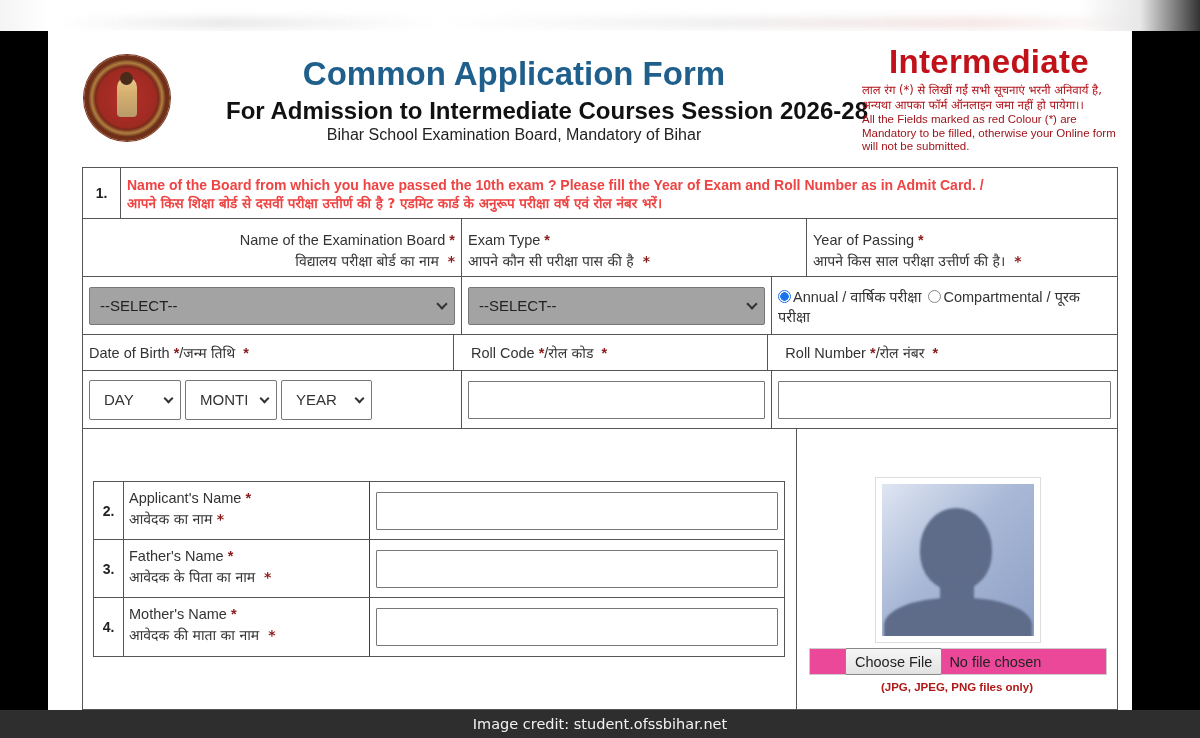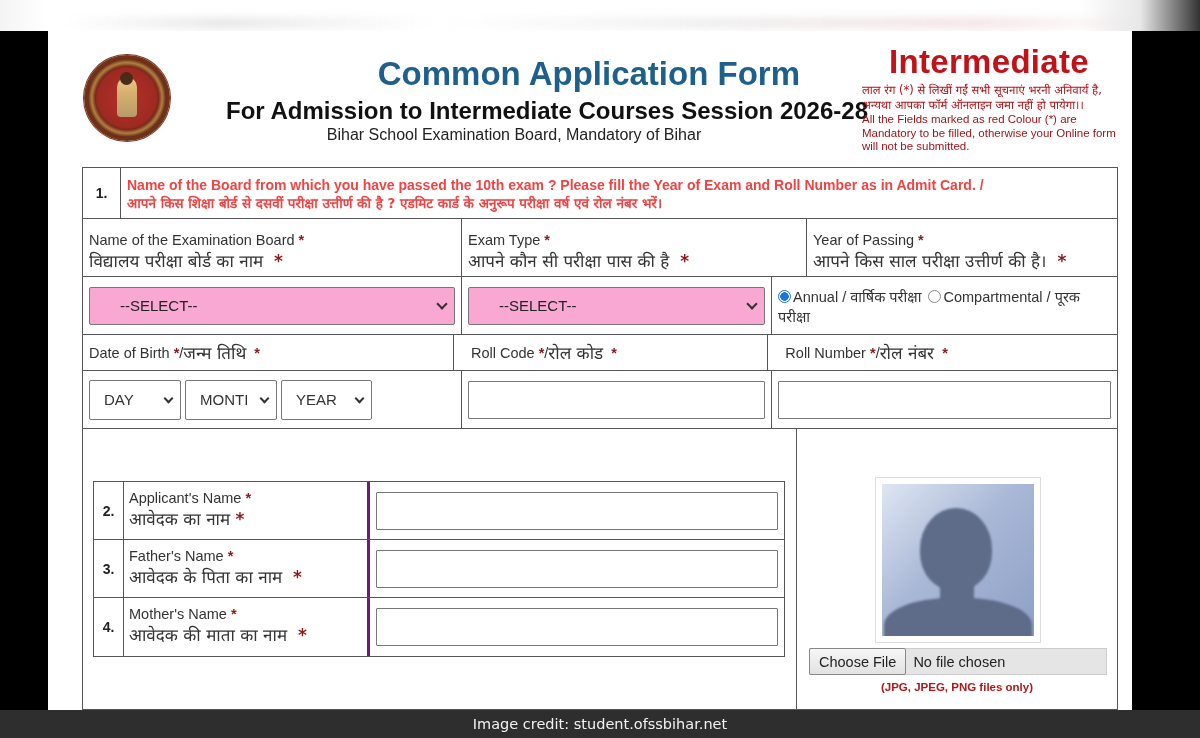--- a/index.html
+++ b/index.html
@@ -15,49 +15,49 @@
   .page { position: absolute; left: 48px; top: 31px; width: 1084px; height: 679px; background: #fff; overflow: hidden; }
 
   .logo { position: absolute; left: 36px; top: 24px; width: 86px; height: 86px; border-radius: 50%;
     background: radial-gradient(circle at 50% 50%, #b3302a 0%, #9e2a22 48%, #7a2a1a 52%, #b08040 58%, #6b2e18 64%, #8a3a20 80%, #6a2a14 100%);
     box-shadow: 0 0 0 1px #7a3a20; }
   .logo .figure { position: absolute; left: 33px; top: 22px; width: 20px; height: 40px;
     background: linear-gradient(180deg, #e9c98b 0%, #d7b070 40%, #b89a6a 100%); border-radius: 10px 10px 4px 4px; }
   .logo .head { position: absolute; left: 36px; top: 17px; width: 13px; height: 13px; border-radius: 50%; background: #4a2a18; }
 
   .title { position: absolute; left: 0; width: 1084px; text-align: center; }
-  .title-main { top: 24px; left: 152px; width: 600px; font-size: 33px; font-weight: bold; color: #1f5f8b; text-align: right; }
+  .title-main { top: 24px; left: 166px; width: 600px; font-size: 33px; font-weight: bold; color: #1f5f8b; text-align: center; }
   .title-sub { top: 66px; left: 130px; width: 690px; font-size: 24px; font-weight: bold; color: #111; text-align: right; }
   .title-org { top: 95px; left: 166px; width: 600px; font-size: 16px; color: #222; text-align: center; }
 
   .inter { position: absolute; left: 810px; top: 12px; width: 262px; }
   .inter-title { font-size: 33px; font-weight: bold; color: #c1121a; text-align: center; letter-spacing: 0.3px; }
   .inter-hindi { font-family: "DejaVu Sans", sans-serif; font-size: 11.5px; color: #b0141b; line-height: 15px; margin-top: 2px; padding-left: 4px; }
   .inter-en { font-size: 11.5px; color: #a0141b; line-height: 13.5px; padding-left: 4px; }
 
   .form { position: absolute; left: 34px; top: 136px; width: 1036px; border: 1px solid #555; }
   .q1 { display: flex; border-bottom: 1px solid #555; height: 51px; }
   .q1 .num { width: 38px; border-right: 1px solid #555; display: flex; align-items: center; justify-content: center; font-weight: bold; font-size: 14px; }
   .q1 .qtext { padding: 8px 6px 0 6px; font-size: 14px; font-weight: bold; line-height: 18px; color: #ef4444; }
   .q1 .qtext .hi { font-family: "DejaVu Sans", sans-serif; font-size: 13.5px; }
 
   .row { display: flex; border-bottom: 1px solid #555; }
   .cell { border-right: 1px solid #555; padding: 0 6px; font-size: 14.5px; color: #333; }
   .cell:last-child { border-right: none; }
-  .c1 { width: 379px; }
+  .c1 { width: 379px; text-align: right; }
   .c2 { width: 310px; }
   .c3 { width: 345px; }
   .r-labels { height: 58px; }
   .r-labels .cell { padding-top: 11px; line-height: 21px; }
-  .hi-txt { font-family: "DejaVu Sans", sans-serif; font-size: 17px; }
+  .hi-txt { font-family: "DejaVu Sans", sans-serif; font-size: 14px; }
   .req { color: #8b1a1a; font-weight: bold; }
 
   .r-selects { height: 58px; }
   .r-selects .cell { display: flex; align-items: center; }
-  .select { position: relative; height: 38px; border: 1px solid #777; border-radius: 2px; background: #f9a8d4; display: flex; align-items: center; padding-left: 30px; font-size: 15px; color: #222; }
+  .select { position: relative; height: 38px; border: 1px solid #777; border-radius: 2px; background: #a3a3a3; display: flex; align-items: center; padding-left: 10px; font-size: 15px; color: #222; }
   .select .chev { position: absolute; right: 8px; top: 12px; width: 8px; height: 8px; border-right: 2px solid #333; border-bottom: 2px solid #333; transform: rotate(45deg); }
   .radio-wrap { font-size: 14.5px; line-height: 20px; padding-top: 2px; }
   .radio { display: inline-block; width: 13px; height: 13px; border-radius: 50%; border: 1px solid #888; vertical-align: -1px; margin-right: 2px; background: #fff; }
   .radio.on { border: 1px solid #1a73e8; background: radial-gradient(circle, #1a73e8 0 4px, #fff 4.5px); }
 
   .r-dob { height: 36px; gap: 11px; }
   .r-dob .cell { display: flex; align-items: center; }
   .r-dobin { height: 58px; }
   .r-dobin .cell { display: flex; align-items: center; }
   .small-sel { position: relative; height: 40px; border: 1px solid #777; border-radius: 2px; display: inline-flex; align-items: center; padding-left: 14px; font-size: 15px; margin-right: 4px; background: #fff; }
@@ -65,31 +65,31 @@
   .text-input { height: 38px; width: 100%; border: 1px solid #777; border-radius: 1px; background: #fff; }
 
   .lower { display: flex; height: 280px; }
   .lower-left { width: 714px; border-right: 1px solid #555; position: relative; }
   .lower-right { flex: 1; position: relative; }
 
   .names { position: absolute; left: 10px; top: 52px; width: 692px; border: 1px solid #555; }
   .nrow { display: flex; height: 58px; border-bottom: 1px solid #555; }
   .nrow:last-child { border-bottom: none; }
   .nrow .n { width: 30px; border-right: 1px solid #555; display: flex; align-items: center; justify-content: center; font-size: 14px; font-weight: bold; }
-  .nrow .lbl { width: 246px; border-right: 3px solid #701a75; padding: 6px 4px 0 5px; font-size: 14.5px; line-height: 21px; color: #333; }
+  .nrow .lbl { width: 246px; border-right: 1px solid #701a75; padding: 6px 4px 0 5px; font-size: 14.5px; line-height: 21px; color: #333; }
   .nrow .inp { flex: 1; display: flex; align-items: center; padding: 0 6px; }
 
   .upload-title { position: absolute; top: 14px; left: 0; width: 100%; text-align: center; font-size: 15.5px; color: #222; }
   .photo-frame { position: absolute; left: 78px; top: 48px; width: 166px; height: 166px; border: 1px solid #ddd; background: #fff; padding: 6px; }
   .photo { width: 100%; height: 100%; background: linear-gradient(135deg, #dfe6f3 0%, #a9b8d6 45%, #8d9fc6 100%); position: relative; overflow: hidden; }
   .photo .head { position: absolute; left: 38px; top: 24px; width: 72px; height: 82px; border-radius: 50% 50% 45% 45%; background: #5e6c8a; filter: blur(1px); }
   .photo .neck { position: absolute; left: 58px; top: 96px; width: 34px; height: 26px; background: #5e6c8a; filter: blur(1px); }
   .photo .body { position: absolute; left: 2px; top: 114px; width: 148px; height: 60px; border-radius: 45% 45% 0 0; background: #5e6c8a; filter: blur(1px); }
 
-  .file-wrap { position: absolute; left: 12px; top: 219px; width: 298px; height: 27px; border: 1px solid #ccc; display: flex; align-items: center; background: #e5e5e5; }
+  .file-wrap { position: absolute; left: 12px; top: 219px; width: 298px; height: 27px; border: 1px solid #ccc; display: flex; align-items: center; background: #ec4899; padding-left: 36px; }
   .file-btn { height: 27px; padding: 0 9px; border: 1px solid #888; border-radius: 2px; background: linear-gradient(#f6f6f6, #e2e2e2); font-size: 14.5px; display: flex; align-items: center; margin-left: -1px; margin-top: -1px; margin-bottom: -1px; }
   .file-status { font-size: 14.5px; padding-left: 7px; color: #222; }
   .file-note { position: absolute; left: 0; width: 100%; top: 252px; text-align: center; font-size: 11.5px; font-weight: bold; color: #b01818; }
 
   .caption { position: absolute; left: 0; top: 710px; width: 1200px; height: 28px; background: #2e2e2e; color: #f2f2f2; font-size: 14.5px; text-align: center; line-height: 28px; font-family: "DejaVu Sans", sans-serif; }
 </style>
 </head>
 <body>
 
 <div class="top-blur"></div>

